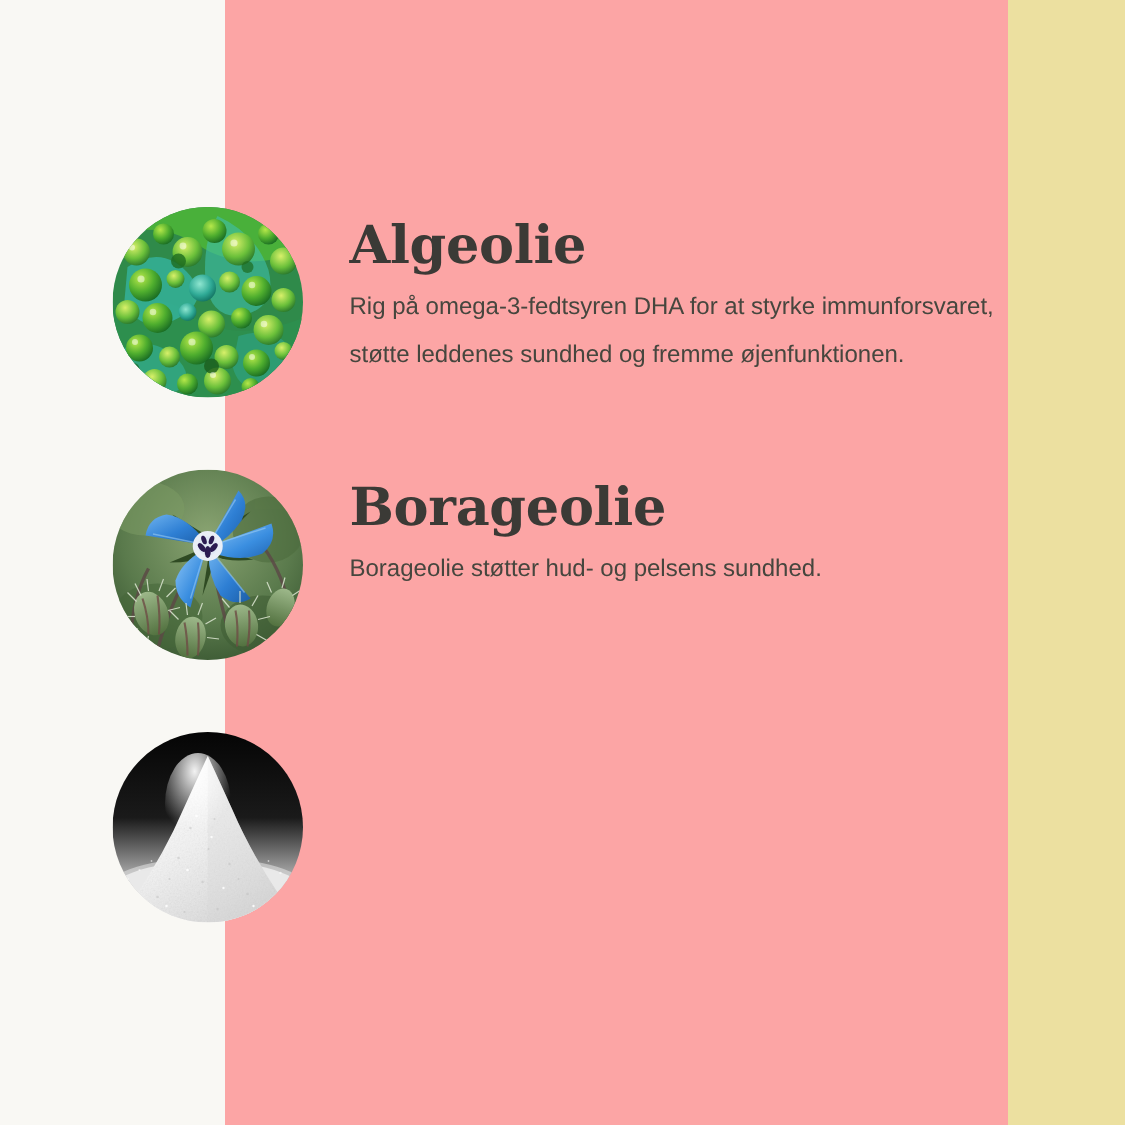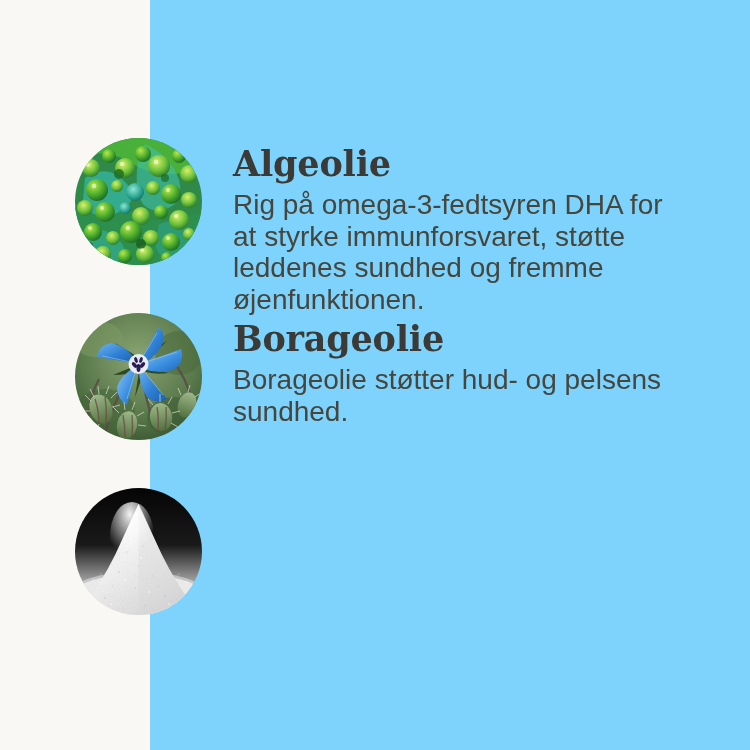--- a/index.html
+++ b/index.html
@@ -11,22 +11,22 @@
 
   body {
     font-family:"Liberation Sans", sans-serif;
     background:#ece0a0;
     position:relative;
   }
 
   
   #page {
     position:relative;
-    width:750px; height:750px;
-    background:#7dd3fc;
+    width:672px; height:750px;
+    background:#fca5a5;
   }
   #bg-left {
     position:absolute; left:0; top:0;
     width:150px; height:750px;
     background:#f9f8f4;
   }
 
   
   .row {
     position:absolute;
@@ -63,21 +63,21 @@
     font-weight:bold;
     font-size:35px;
     line-height:44px;
     color:#3b3a36;
     letter-spacing:-0.2px;
     white-space:nowrap;
   }
 
   .body-text {
     font-family:"Liberation Sans", sans-serif;
-    font-size:28px;
+    font-size:16px;
     line-height:31.5px;
     color:#46463e;
     margin-top:3px;
     max-width:455px;
   }
 
   #row-0 .copy { top:4px; }
   #row-1 .copy { top:4px; }
   #row-2 .copy { top:4px; }
 </style>

